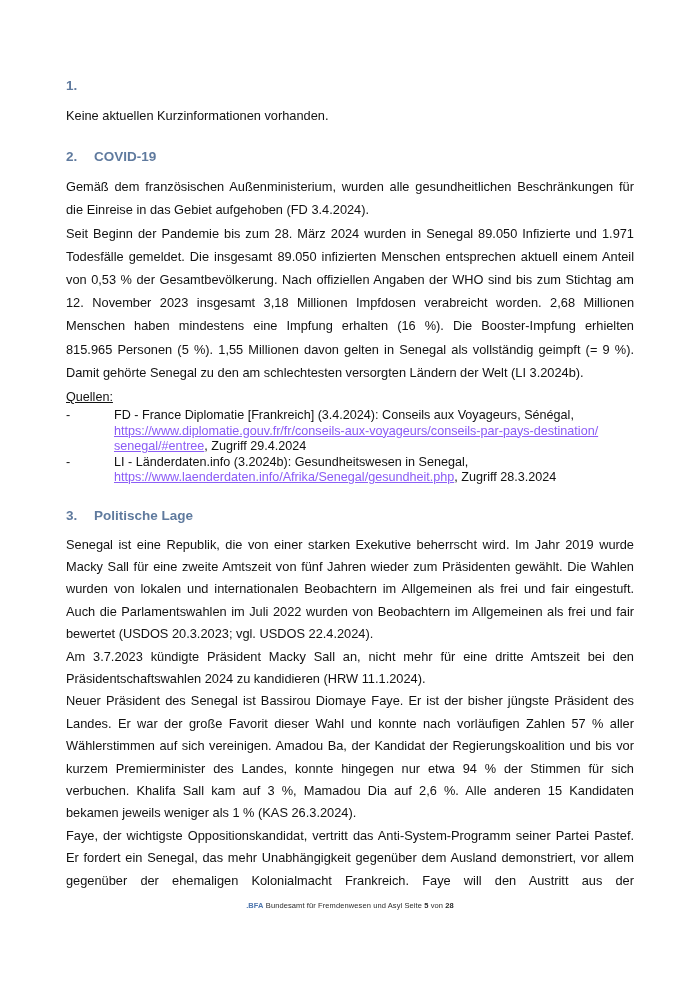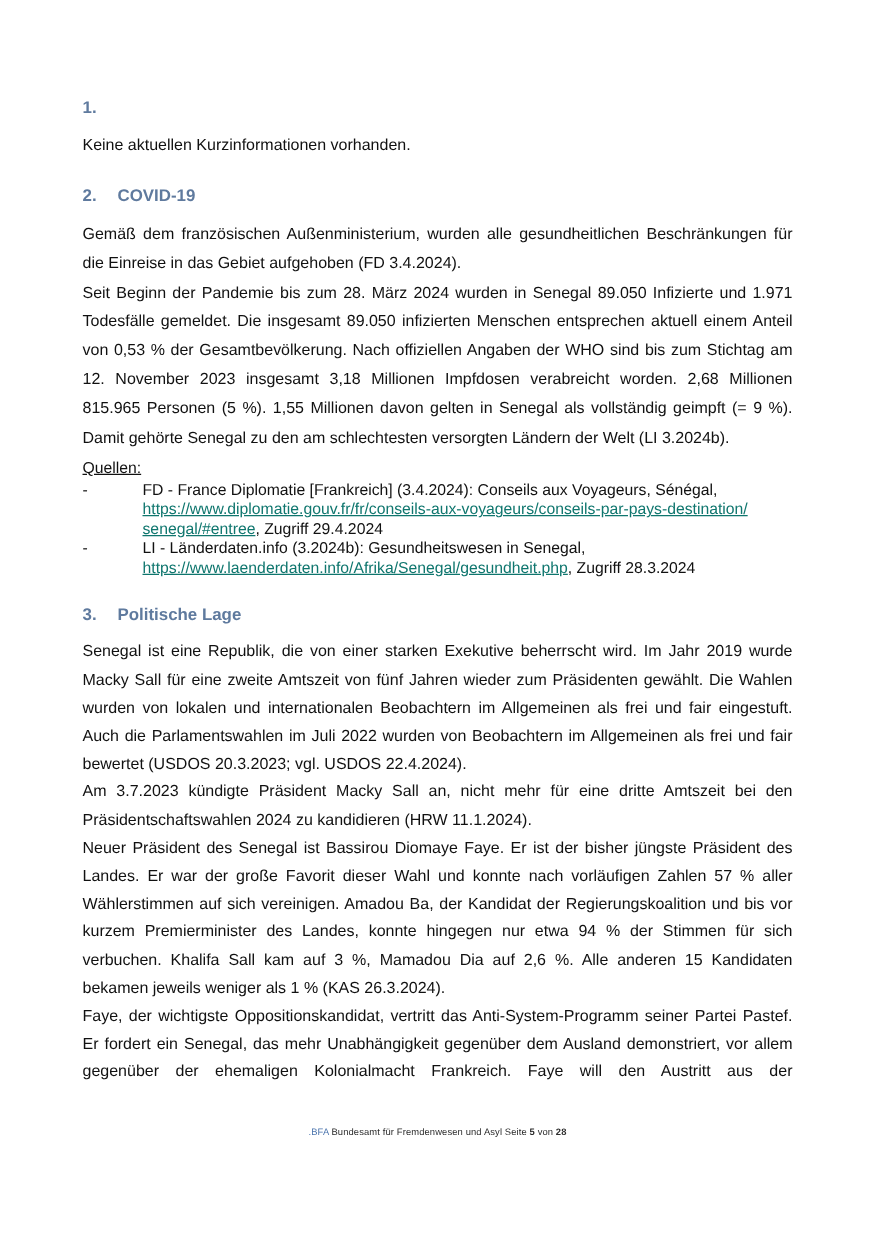--- a/index.html
+++ b/index.html
@@ -47,30 +47,30 @@
     text-decoration: underline;
     margin-bottom: 3px;
   }
   .source-item {
     display: flex;
     font-size: 12.6px;
     line-height: 15.5px;
   }
   .source-item .dash { width: 20px; flex: 0 0 20px; }
   .source-item .src-body { flex: 1; margin-left: 28px; }
-  a.src-link { color: #0f766e; text-decoration: underline; cursor: pointer; }
+  a.src-link { color: #8b5cf6; text-decoration: underline; cursor: pointer; }
   .footer {
     position: absolute;
     left: 0; right: 0; top: 901px;
     text-align: center;
     font-size: 7.5px;
     color: #2b2b2b;
     letter-spacing: 0.1px;
   }
-  .footer .logo { color: #4d76ae; font-weight: normal; }
+  .footer .logo { color: #4d76ae; font-weight: bold; }
   .footer .b { font-weight: bold; }
 </style>
 </head>
 <body>
 
 <div class="page">
   <div class="content" id="sections">
       <div class="section">
         <div class="heading">
           <div class="num">1.</div>
@@ -86,20 +86,21 @@
         </div>
         <div class="para">
           <div class="line">Gemäß dem französischen Außenministerium, wurden alle gesundheitlichen Beschränkungen für</div>
           <div class="line last">die Einreise in das Gebiet aufgehoben (FD 3.4.2024).</div>
         </div>
         <div class="para">
           <div class="line">Seit Beginn der Pandemie bis zum 28. März 2024 wurden in Senegal 89.050 Infizierte und 1.971</div>
           <div class="line">Todesfälle gemeldet. Die insgesamt 89.050 infizierten Menschen entsprechen aktuell einem Anteil</div>
           <div class="line">von 0,53 % der Gesamtbevölkerung. Nach offiziellen Angaben der WHO sind bis zum Stichtag am</div>
           <div class="line">12. November 2023 insgesamt 3,18 Millionen Impfdosen verabreicht worden. 2,68 Millionen</div>
+          <div class="line">Menschen haben mindestens eine Impfung erhalten (16 %). Die Booster-Impfung erhielten</div>
           <div class="line">815.965 Personen (5 %). 1,55 Millionen davon gelten in Senegal als vollständig geimpft (= 9 %).</div>
           <div class="line last">Damit gehörte Senegal zu den am schlechtesten versorgten Ländern der Welt (LI 3.2024b).</div>
         </div>
         <div class="sources">
           <div class="sources-label">Quellen:</div>
           <div class="source-item">
             <div class="dash">-</div>
             <div class="src-body"><span>FD - France Diplomatie [Frankreich] (3.4.2024): Conseils aux Voyageurs, Sénégal,</span><br><a class="src-link">https://www.diplomatie.gouv.fr/fr/conseils-aux-voyageurs/conseils-par-pays-destination/</a><br><a class="src-link">senegal/#entree</a><span>, Zugriff 29.4.2024</span></div>
           </div>
           <div class="source-item">

